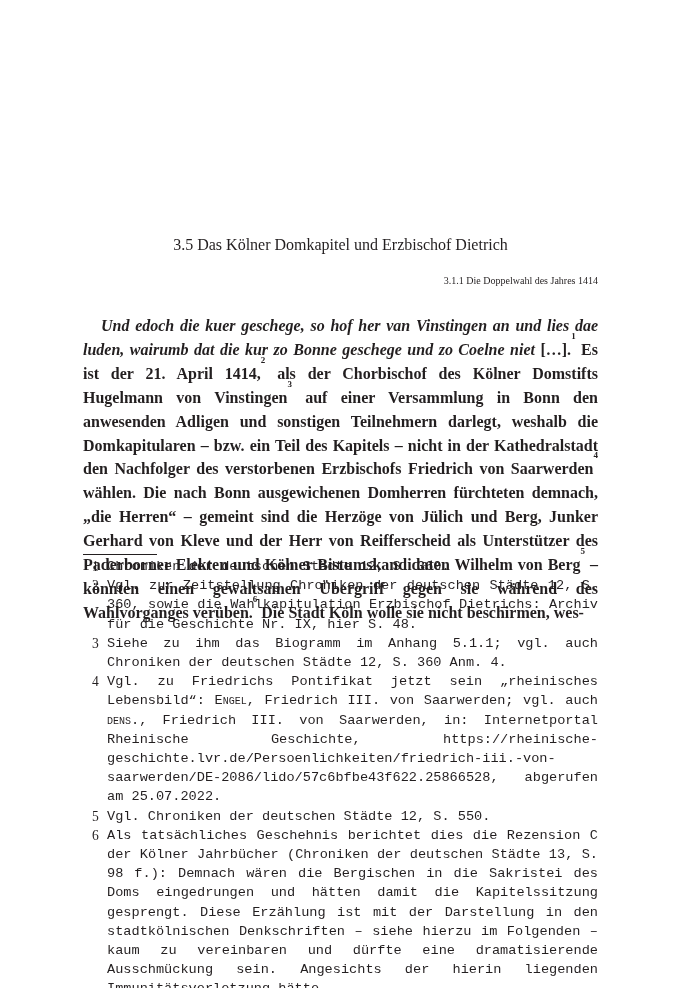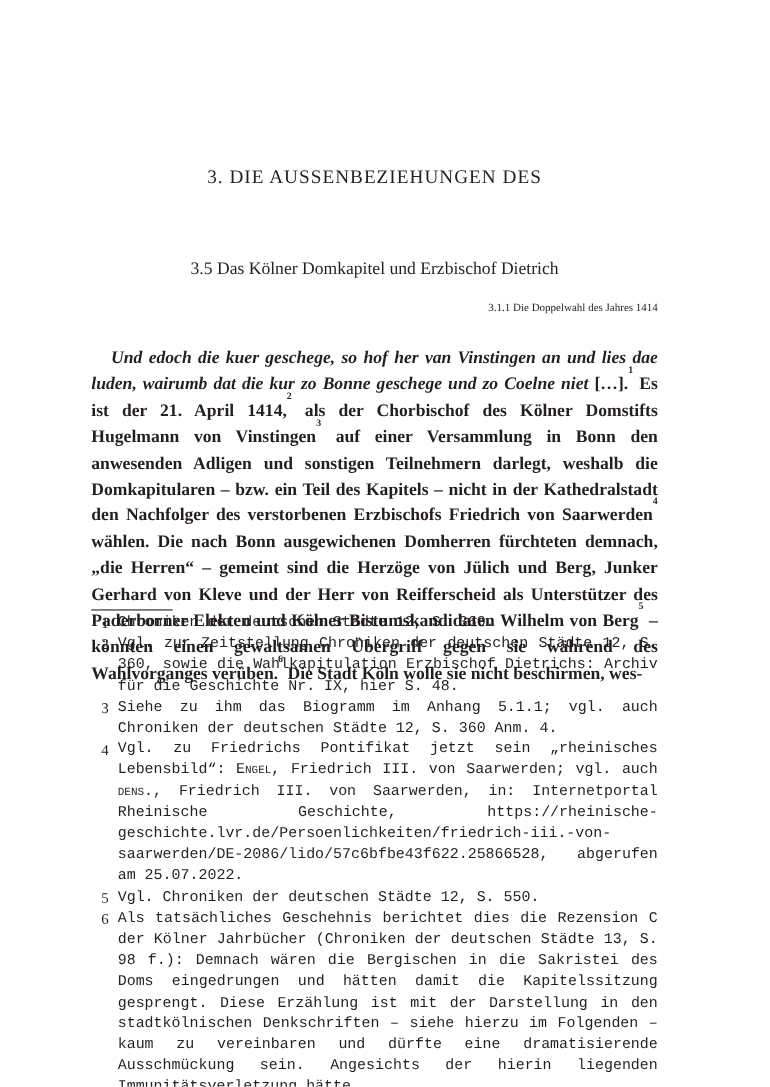--- a/index.html
+++ b/index.html
@@ -22,21 +22,20 @@
   .fn-num { width: 24px; flex: none; text-align: left; padding-left: 9px; box-sizing: border-box; }
   .fn-text { flex: 1; font-family: Liberation Mono, monospace; }
   .sc { font-variant: small-caps; }
 </style>
 </head>
 <body>
 
 <div class="page">
 
   <div class="chapter-title">
-    <div>3. DIE AUSSENBEZIEHUNGEN DES</div>
   </div>
 
   <div class="sec-title">3.5 Das Kölner Domkapitel und Erzbischof Dietrich</div>
   <div class="subsec-title">3.1.1 Die Doppelwahl des Jahres 1414</div>
 
   <div class="body-text">
     <p><i>Und edoch die kuer geschege, so hof her van Vinstingen an und lies dae luden, wairumb dat die kur zo Bonne geschege und zo Coelne niet</i><span> […].</span><sup>1</sup><span> Es ist der 21. April 1414,</span><sup>2</sup><span> als der Chorbischof des Kölner Domstifts Hugelmann von Vinstingen</span><sup>3</sup><span> auf einer Versammlung in Bonn den anwesenden Adligen und sonstigen Teilnehmern darlegt, weshalb die Domkapitularen – bzw. ein Teil des Kapitels – nicht in der Kathedralstadt den Nachfolger des verstorbenen Erzbischofs Friedrich von Saarwerden</span><sup>4</sup><span> wählen. Die nach Bonn ausgewichenen Domherren fürchteten demnach, „die Herren“ – gemeint sind die Herzöge von Jülich und Berg, Junker Gerhard von Kleve und der Herr von Reifferscheid als Unterstützer des Paderborner Elekten und Kölner Bistumskandidaten Wilhelm von Berg</span><sup>5</sup><span> – könnten einen gewaltsamen Übergriff gegen sie während des Wahlvorganges verüben.</span><sup>6</sup><span> Die Stadt Köln wolle sie nicht beschirmen, wes-</span></p>
   </div>
 
   <div class="rule"></div>

